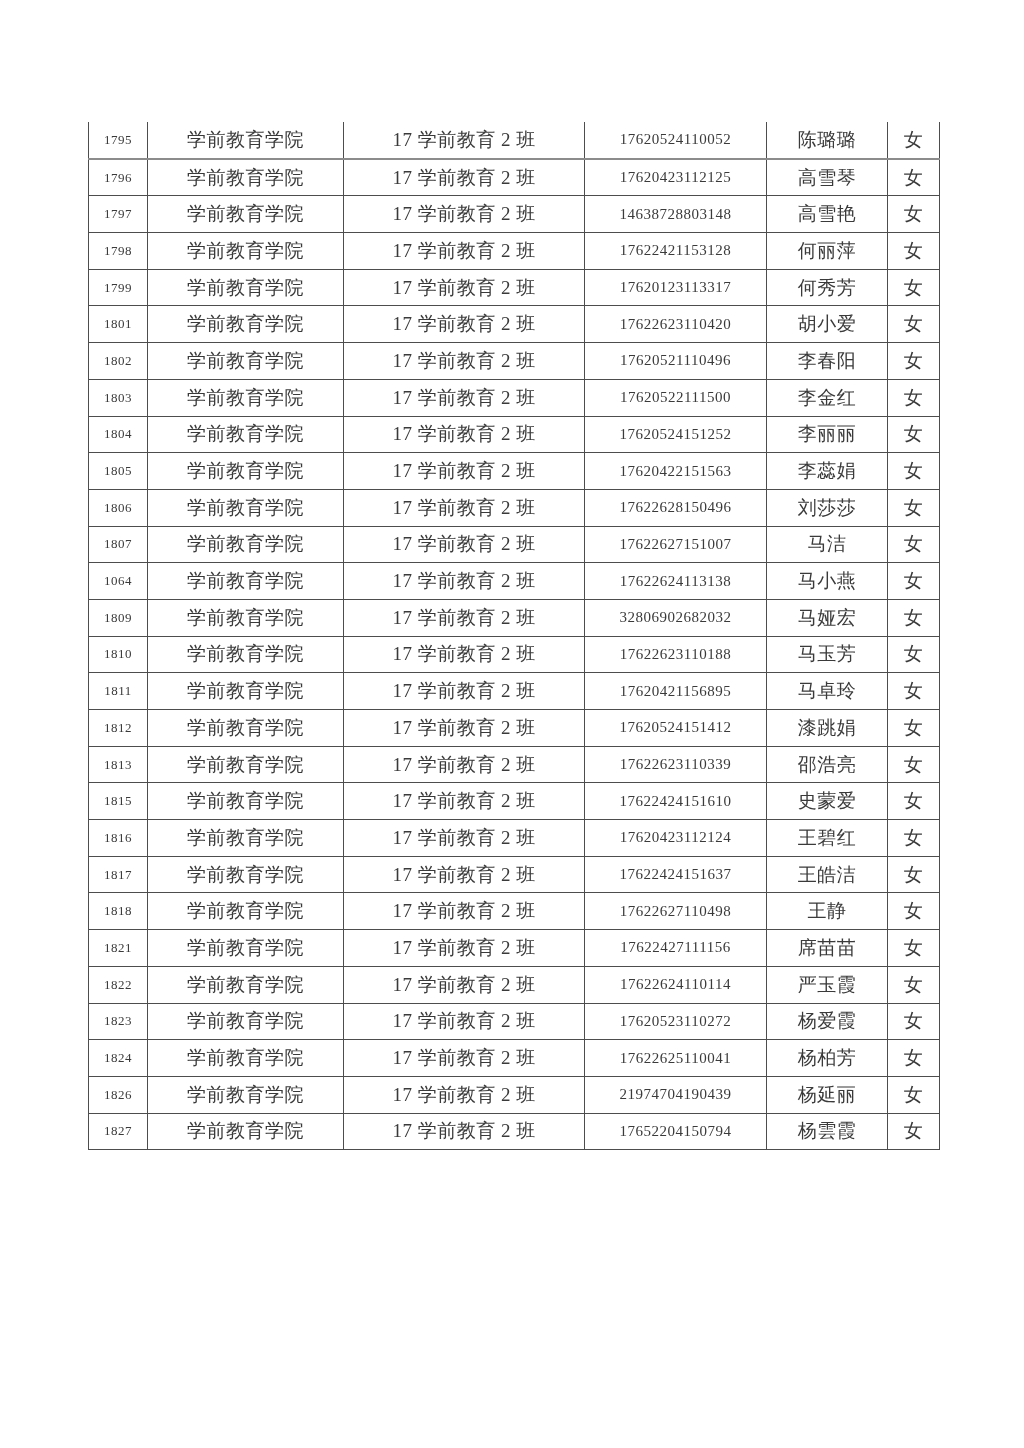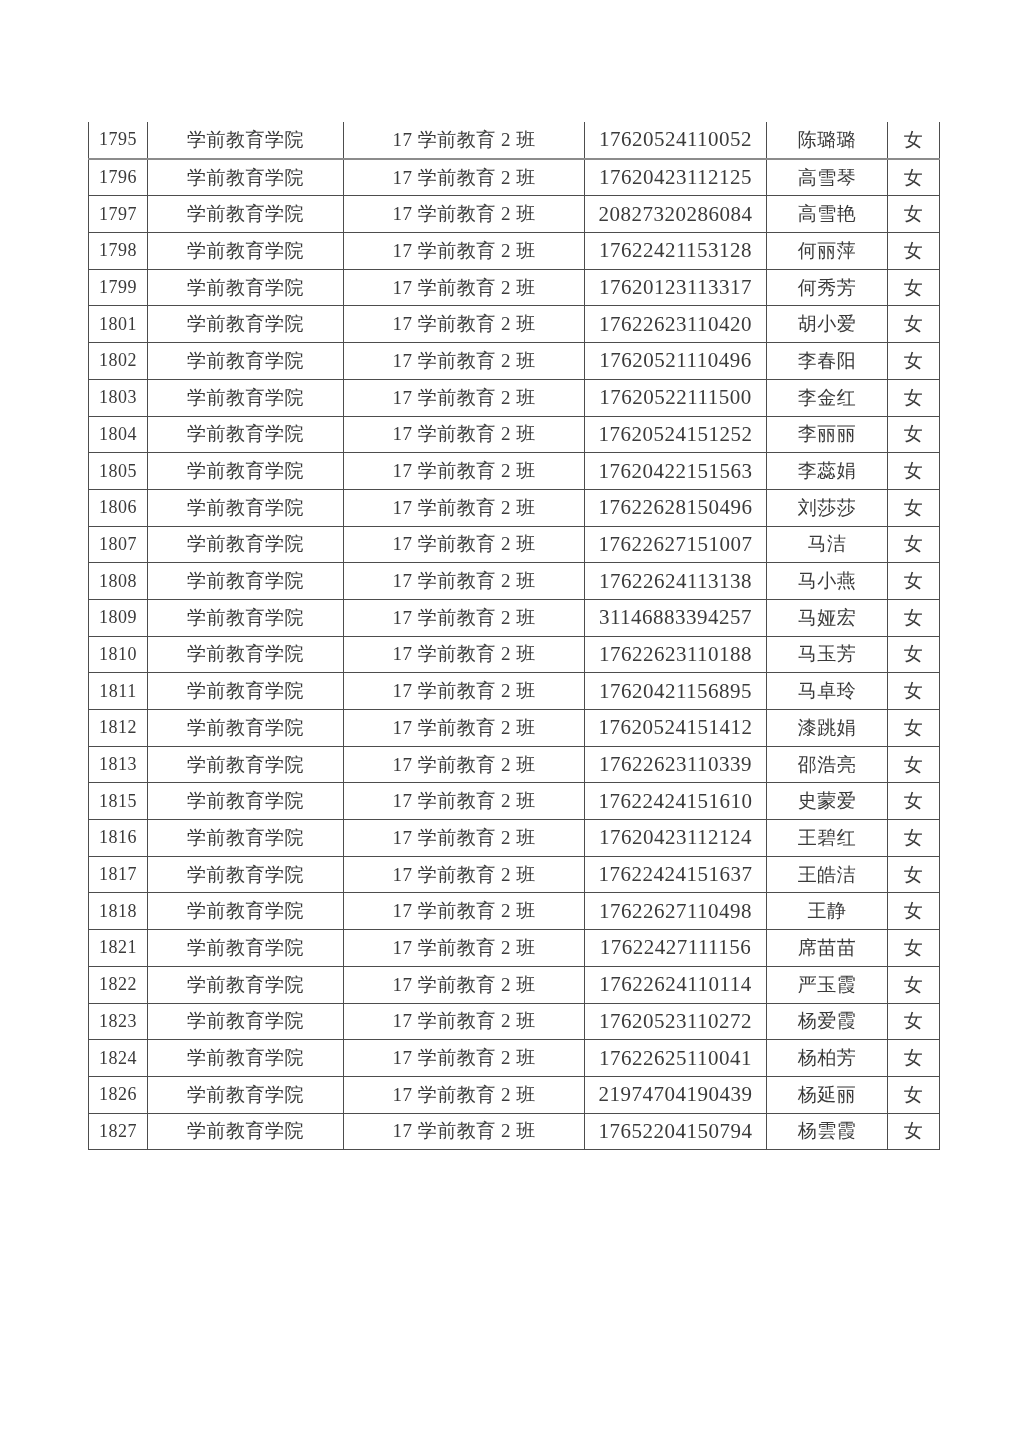--- a/index.html
+++ b/index.html
@@ -34,22 +34,22 @@
     vertical-align: middle;
     letter-spacing: 0.5px;
     white-space: nowrap;
     overflow: hidden;
   }
   
   table.roster tr:first-child td {
     border-top: none;
     border-bottom: 2.6px solid #8c8c8c; 
   }
-  td.col-id { font-size: 21px; letter-spacing: 0.2px; }
-  td.col-index { font-size: 18px; letter-spacing: 0.2px; }
+  td.col-id { font-size: 15px; letter-spacing: 0.2px; }
+  td.col-index { font-size: 13px; letter-spacing: 0.2px; }
 </style>
 </head>
 <body>
 
 <div class="page">
   <table class="roster">
     <colgroup>
       <col style="width:59px">
       <col style="width:196px">
       <col style="width:241px">
@@ -71,21 +71,21 @@
           <td class="col-college">学前教育学院</td>
           <td class="col-class">17 学前教育 2 班</td>
           <td class="col-id">17620423112125</td>
           <td class="col-name">高雪琴</td>
           <td class="col-gender">女</td>
         </tr>
         <tr>
           <td class="col-index">1797</td>
           <td class="col-college">学前教育学院</td>
           <td class="col-class">17 学前教育 2 班</td>
-          <td class="col-id">20827320286084</td>
+          <td class="col-id">14638728803148</td>
           <td class="col-name">高雪艳</td>
           <td class="col-gender">女</td>
         </tr>
         <tr>
           <td class="col-index">1798</td>
           <td class="col-college">学前教育学院</td>
           <td class="col-class">17 学前教育 2 班</td>
           <td class="col-id">17622421153128</td>
           <td class="col-name">何丽萍</td>
           <td class="col-gender">女</td>
@@ -148,32 +148,32 @@
         </tr>
         <tr>
           <td class="col-index">1807</td>
           <td class="col-college">学前教育学院</td>
           <td class="col-class">17 学前教育 2 班</td>
           <td class="col-id">17622627151007</td>
           <td class="col-name">马洁</td>
           <td class="col-gender">女</td>
         </tr>
         <tr>
-          <td class="col-index">1808</td>
+          <td class="col-index">1064</td>
           <td class="col-college">学前教育学院</td>
           <td class="col-class">17 学前教育 2 班</td>
           <td class="col-id">17622624113138</td>
           <td class="col-name">马小燕</td>
           <td class="col-gender">女</td>
         </tr>
         <tr>
           <td class="col-index">1809</td>
           <td class="col-college">学前教育学院</td>
           <td class="col-class">17 学前教育 2 班</td>
-          <td class="col-id">31146883394257</td>
+          <td class="col-id">32806902682032</td>
           <td class="col-name">马娅宏</td>
           <td class="col-gender">女</td>
         </tr>
         <tr>
           <td class="col-index">1810</td>
           <td class="col-college">学前教育学院</td>
           <td class="col-class">17 学前教育 2 班</td>
           <td class="col-id">17622623110188</td>
           <td class="col-name">马玉芳</td>
           <td class="col-gender">女</td>

